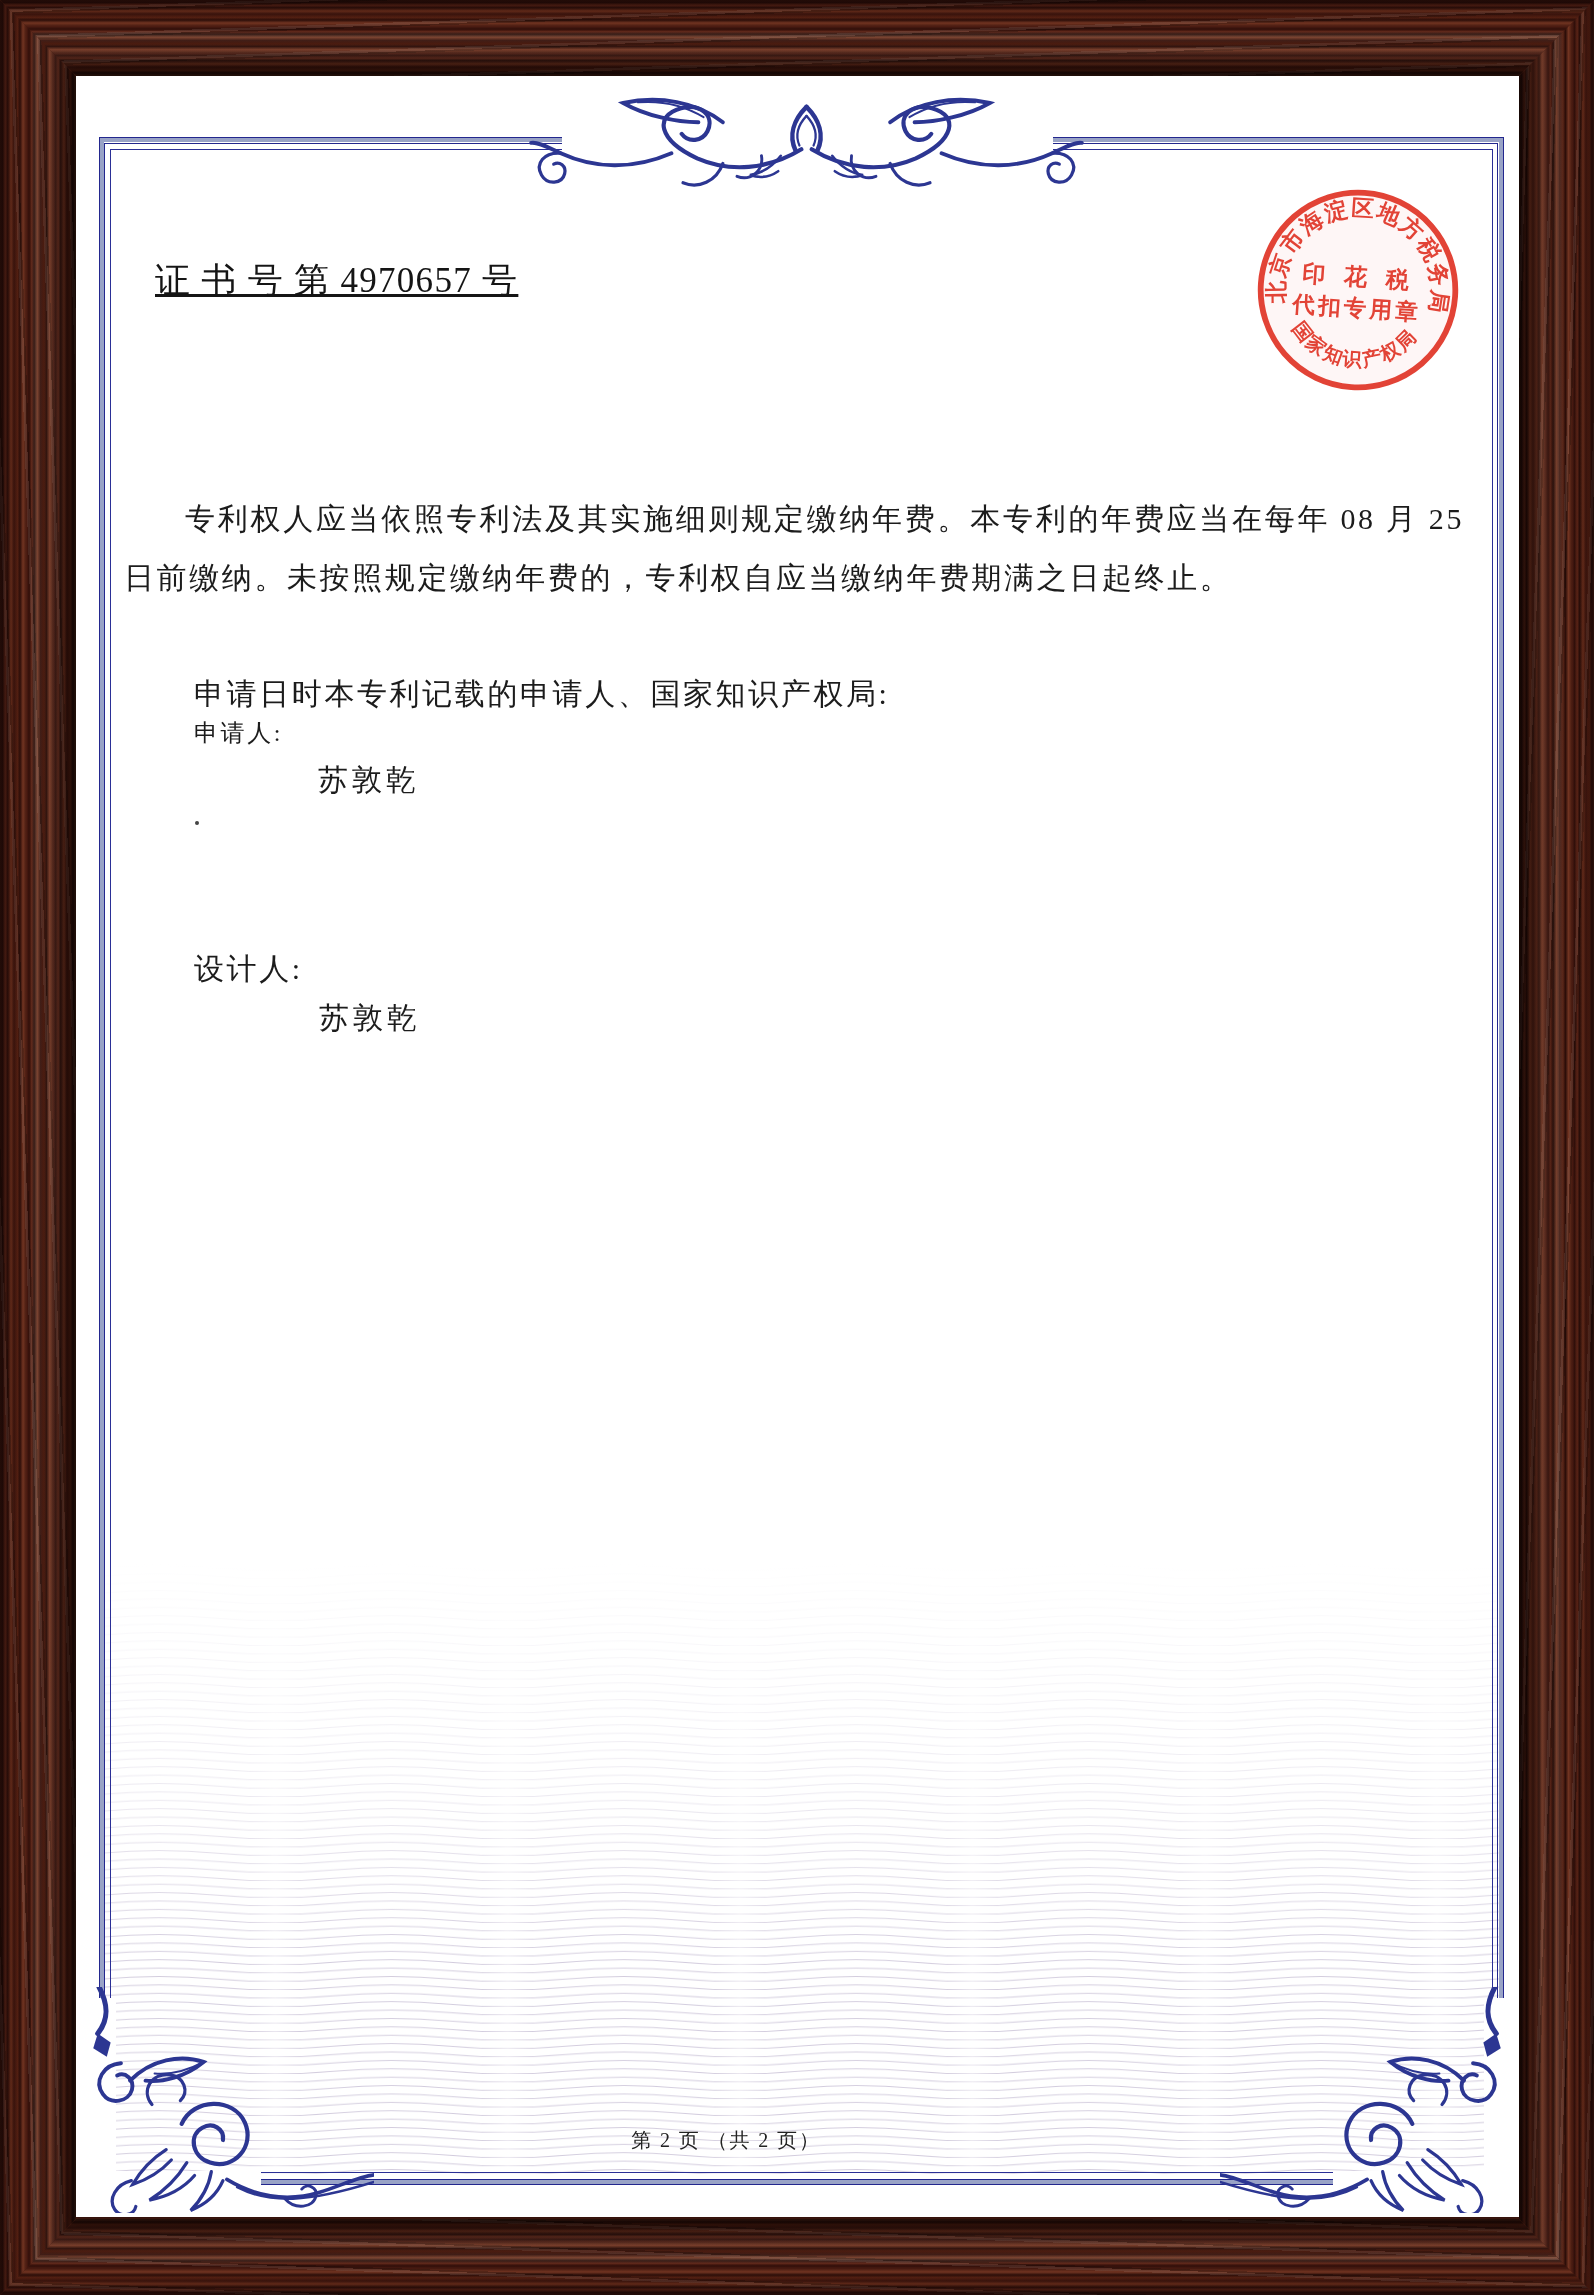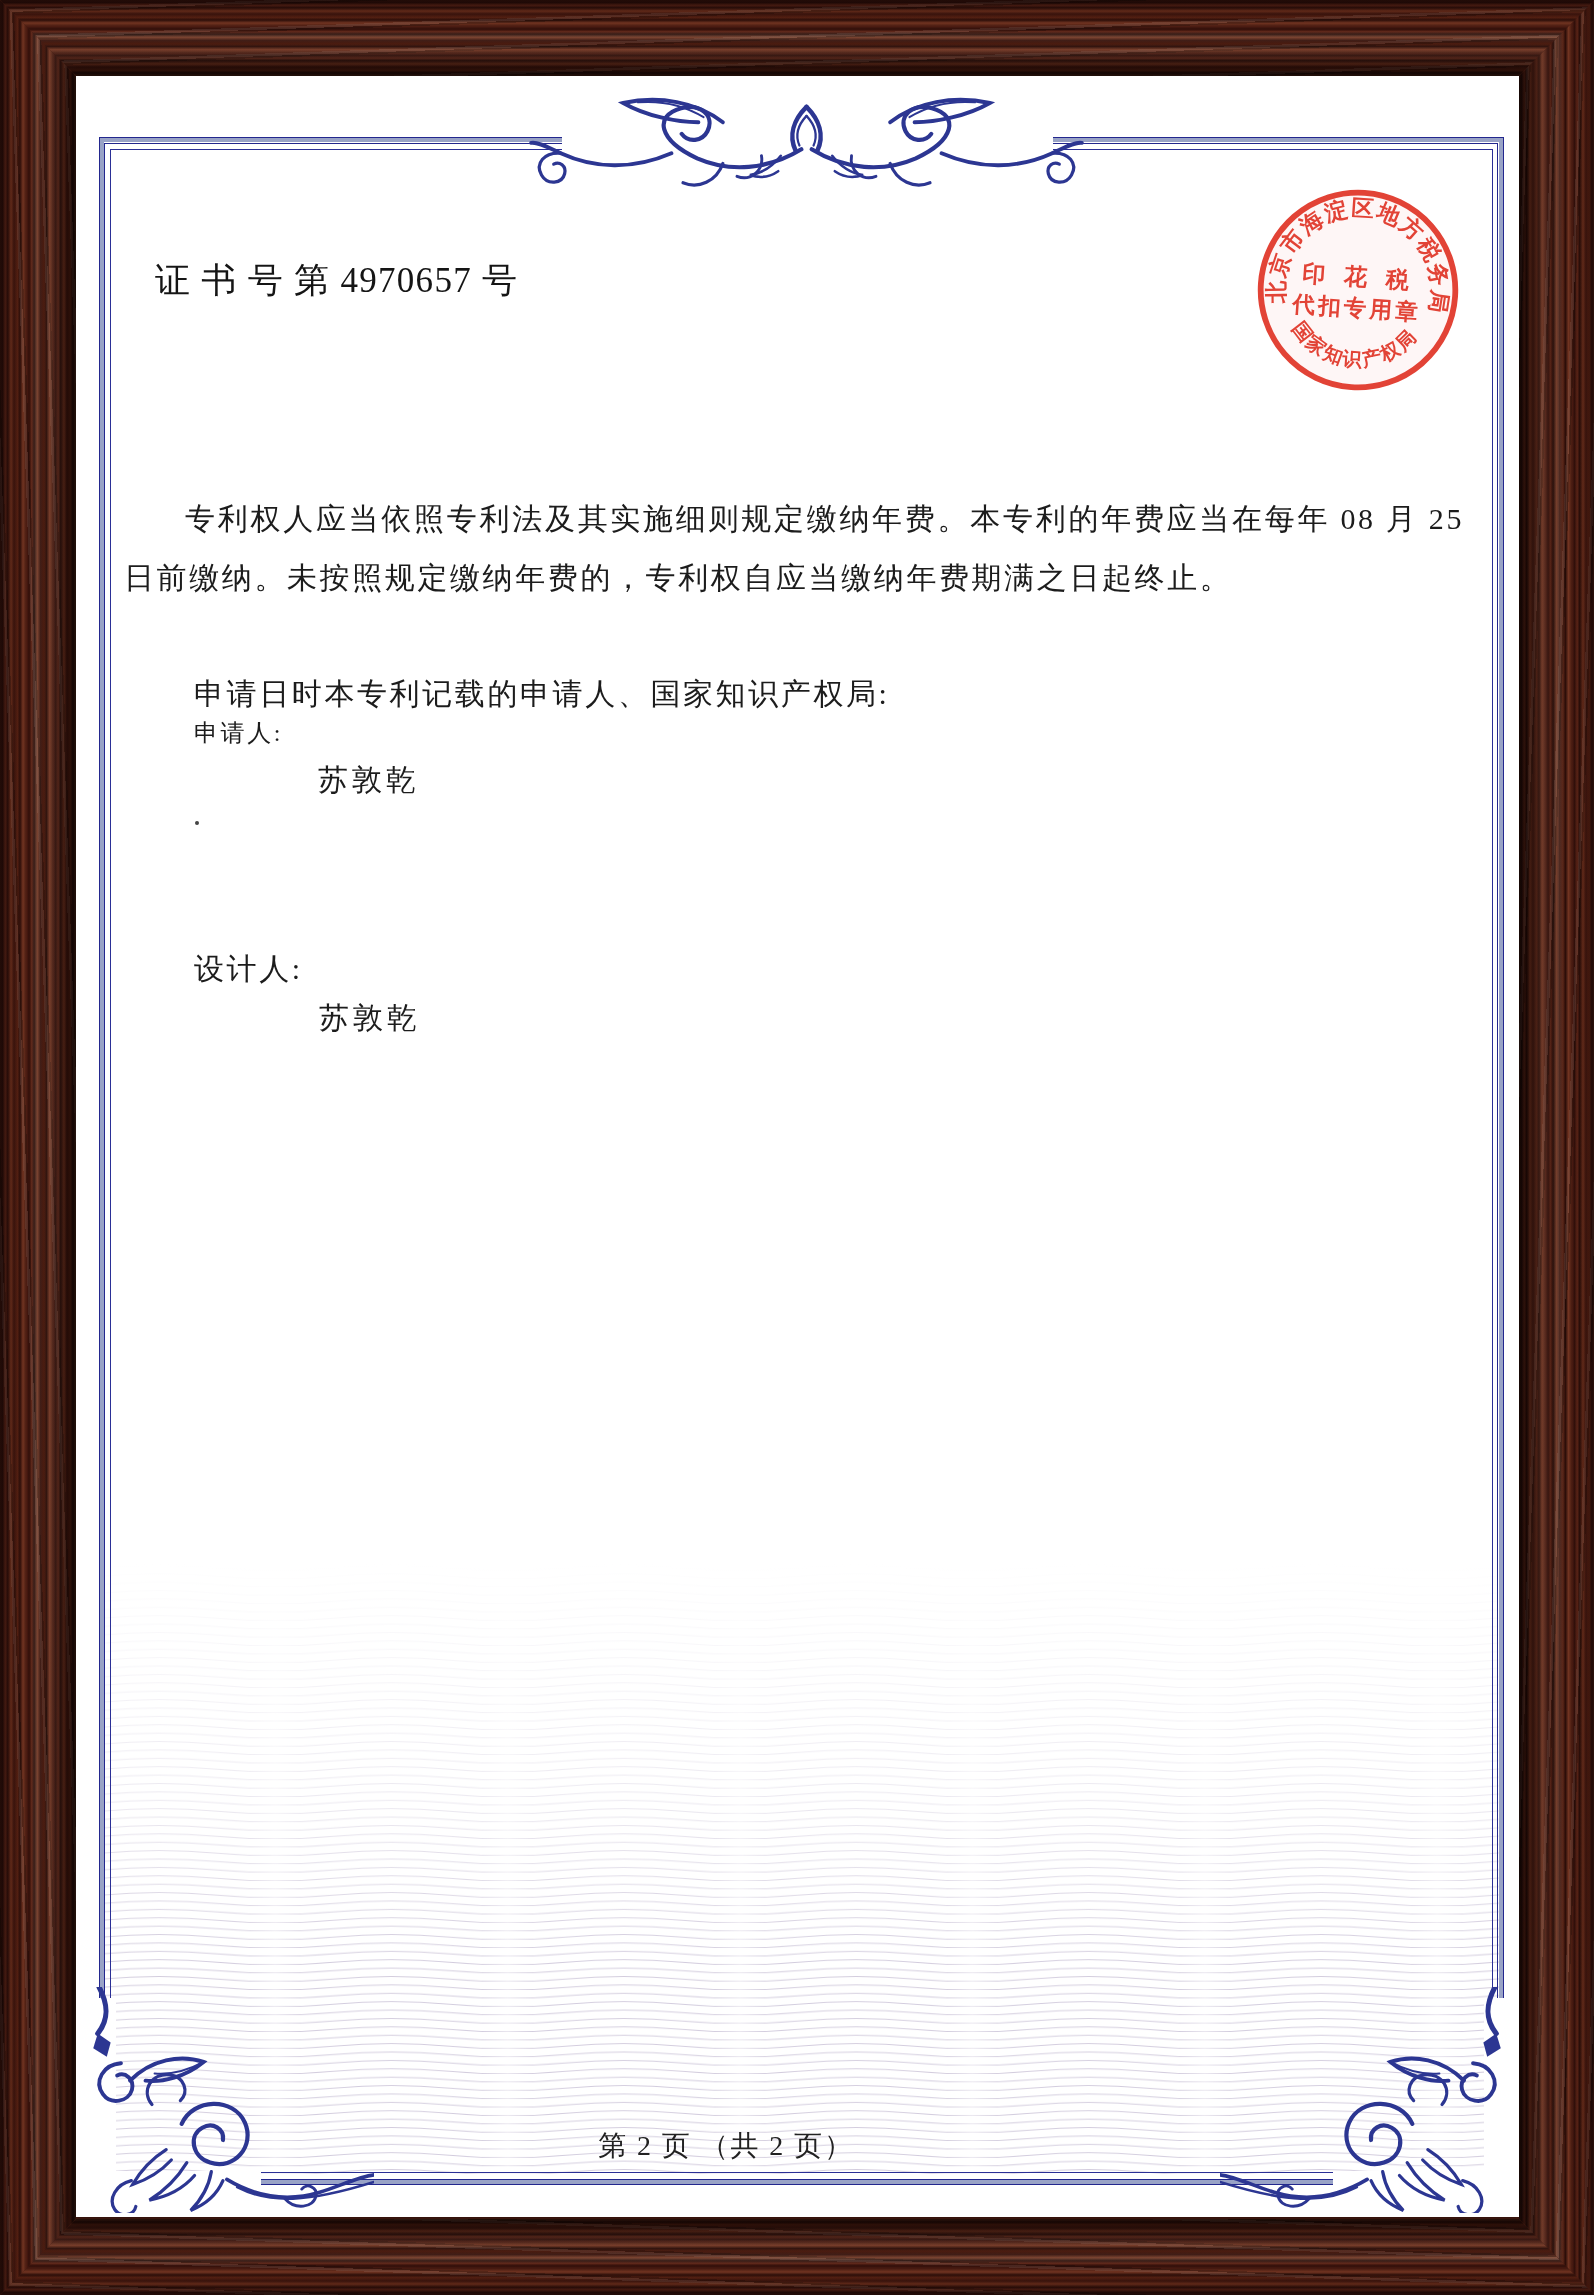--- a/index.html
+++ b/index.html
@@ -60,29 +60,29 @@
   .patch-blv { left:19.4px;  top:1922px; width:20.7px;  height:194px; }
   .patch-blh { left:17.4px;  top:2095px; width:168px; height:20.7px; }
   .patch-brv { left:1408px; top:1922px; width:26px; height:194px; }
   .patch-brh { left:1257px; top:2095px; width:176px; height:20.7px; }
   .orn { position:absolute; z-index:7; }
   .orn-top { left:453px; top:18px; }
   .orn-bl  { left:14px;  top:1911px; }
   .orn-br  { left:1144px; top:1911px; }
   
   .txt { position:absolute; z-index:8; color:#1c1c1c; white-space:pre; }
-  .cert-no { left:79px; top:181px; font-size:35px; letter-spacing:1.3px; color:#151515; }
+  .cert-no { left:79px; top:181px; font-size:35px; letter-spacing:1.3px; color:#151515;text-decoration:underline; }
   .para { left:48px; top:413px; width:1340px; font-size:30px; line-height:59px;
           letter-spacing:2.6px; text-indent:61px; white-space:normal; text-align:justify; }
   .intro    { left:118px; top:598px;  font-size:30px; letter-spacing:2.6px; }
   .app-lbl  { left:118px; top:641px;  font-size:24px; letter-spacing:2.6px; }
   .app-name { left:242px; top:684px; font-size:30px; letter-spacing:3.9px; }
   .des-lbl  { left:118px; top:873px; font-size:30px; letter-spacing:2.6px; }
   .des-name { left:243px; top:922px; font-size:30px; letter-spacing:3.9px; }
-  .footer   { left:650px; top:2051px; font-size:28px; letter-spacing:1.9px; transform:translateX(-50%); color:#222; }
+  .footer   { left:650px; top:2051px; font-size:20px; letter-spacing:1.9px; transform:translateX(-50%); color:#222; }
   .stray-dot { position:absolute; z-index:8; left:119px; top:745px; width:3.9px; height:3.9px;
                border-radius:50%; background:#444; }
   
   .stamp { position:absolute; z-index:9; left:1166px; top:98px; }
   .stamp text { font-family:"Liberation Serif","DejaVu Serif",serif; font-weight:bold; }
 </style>
 </head>
 <body>
 
 <div class="stage">

